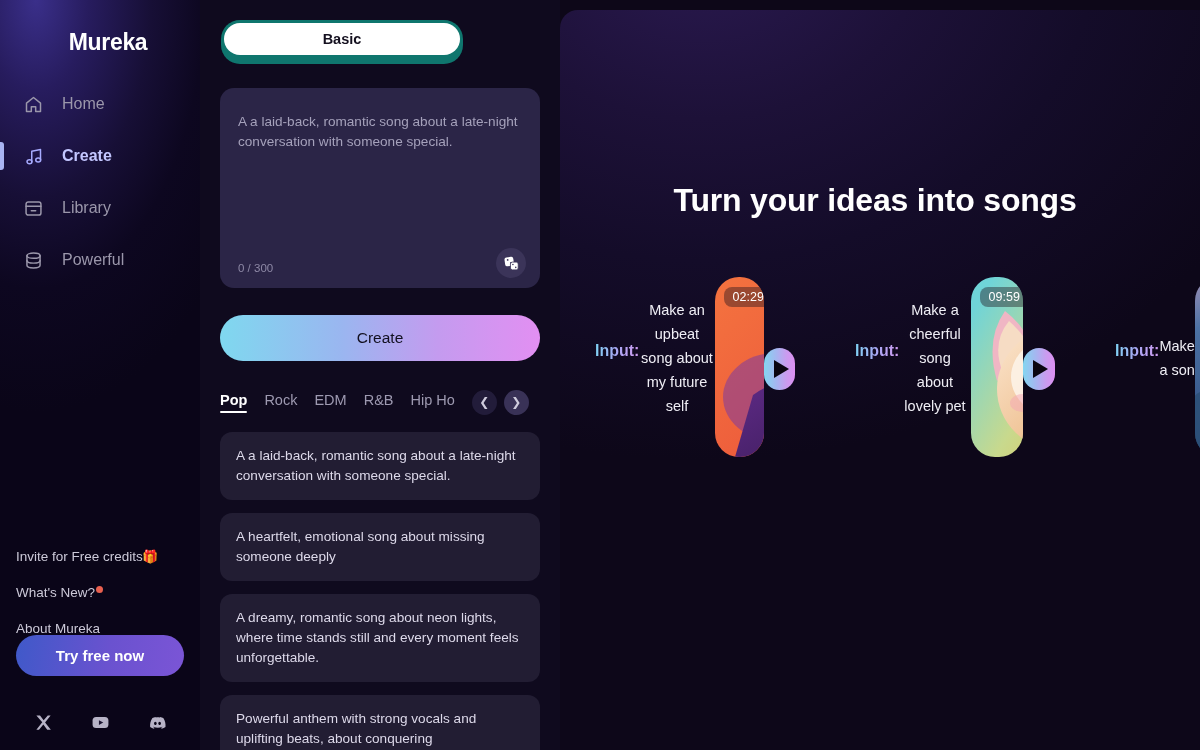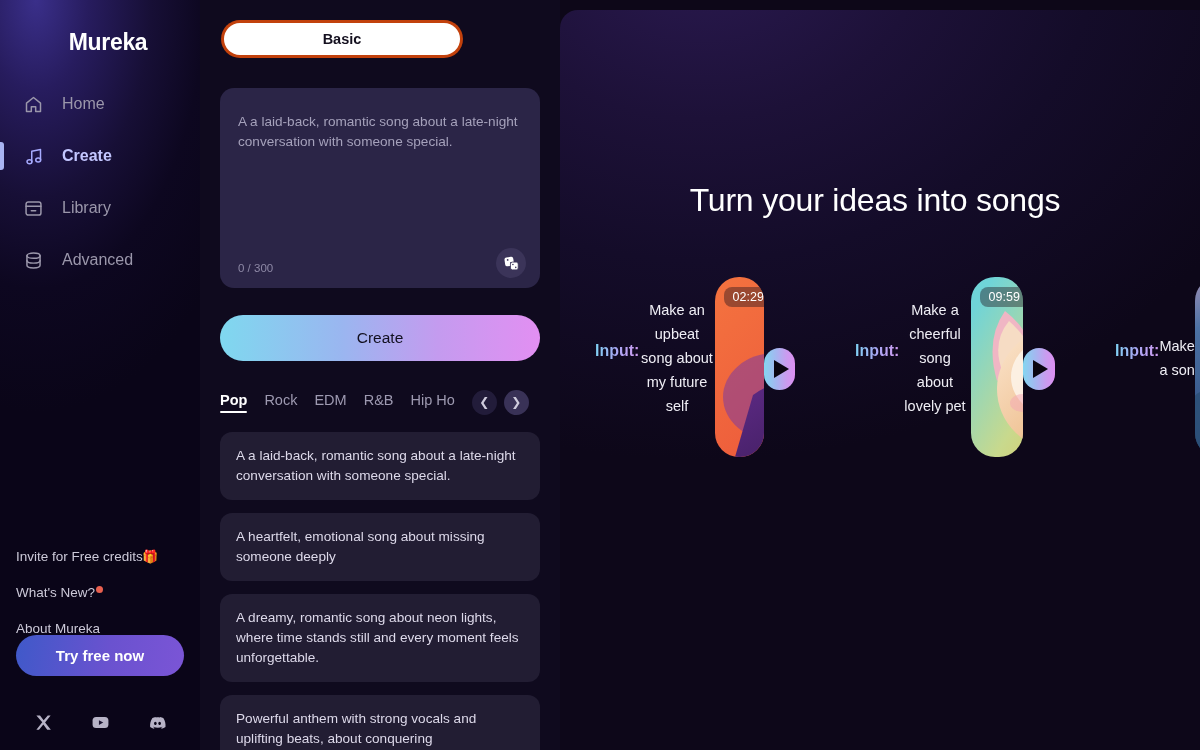--- a/index.html
+++ b/index.html
@@ -74,22 +74,22 @@
   }
   .soc { width: 19px; height: 19px; fill: #b7b3c6; display: block; cursor: pointer; }
 
   
   #center {
     position: relative; width: 360px; flex: 0 0 360px; height: 750px;
     background: #0f0a1e; overflow: hidden;
   }
   .tabs {
     position: absolute; left: 21px; top: 20px;
-    width: 242px; height: 38px; border-radius: 19px;
-    background: #c2410c; display: flex; align-items: flex-end; padding: 3px;
+    width: 242px; height: 44px; border-radius: 19px;
+    background: #0f766e; display: flex; align-items: flex-start; padding: 3px;
   }
   .tab {
     flex: 1; height: 32px; border-radius: 17px;
     display: flex; align-items: center; justify-content: center;
     font-size: 14.5px; color: #cfccdd; cursor: pointer; position: relative;
   }
   .tab.active { background: #ffffff; color: #14101f; font-weight: bold; }
   .tab .tabdot {
     position: absolute; top: 4px; right: 16px;
     width: 6px; height: 6px; border-radius: 50%; background: #ef6a56;
@@ -158,21 +158,21 @@
 
   
   #right {
     position: relative; flex: 1; height: 750px; margin-top: 10px;
     border-radius: 18px 0 0 0; overflow: hidden;
     background:
       radial-gradient(100% 70% at 22% -10%, #2b1a52 0%, #1d1138 35%, #140c29 62%, #0d0719 100%);
   }
   .hero-title {
     position: absolute; top: 172px; width: 100%; text-align: center;
-    font-size: 32px; color: #ffffff; font-weight: normal; letter-spacing: -0.2px;
+    font-size: 32px; color: #ffffff; font-weight: bold; letter-spacing: -0.2px;
     padding-right: 10px;
   }
   .cols {
     position: absolute; top: 248px; left: 35px; right: 0; display: flex; gap: 60px;
   }
   .col { width: 200px; flex: 0 0 200px; display: flex; flex-direction: row; align-items: center; }
   .col-input-label {
     font-size: 16px; font-weight: bold; margin-bottom: 14px;
     background: linear-gradient(95deg, #7fd4f5 0%, #a9a6f3 50%, #d09bf0 100%);
     -webkit-background-clip: text; background-clip: text; color: transparent;
@@ -242,21 +242,21 @@
         </svg>
         <span>Library</span>
       </div>
 
       <div class="nav-item">
         <svg class="nav-ico" viewBox="0 0 24 24" fill="none" stroke-width="1.7" stroke-linecap="round" stroke-linejoin="round">
           <ellipse cx="12" cy="6.5" rx="7.5" ry="3"></ellipse>
           <path d="M4.5 6.5v11c0 1.7 3.4 3 7.5 3s7.5-1.3 7.5-3v-11"></path>
           <path d="M4.5 12c0 1.7 3.4 3 7.5 3s7.5-1.3 7.5-3"></path>
         </svg>
-        <span>Advanced</span>
+        <span>Powerful</span>
       </div>
     </nav>
 
     <div class="bottom-links">
       <a class="blink">
         <span>Invite for Free credits</span><span class="gift">🎁</span>
       </a>
       <a class="blink">
         <span>What's New?</span><span class="reddot"></span>
       </a>

